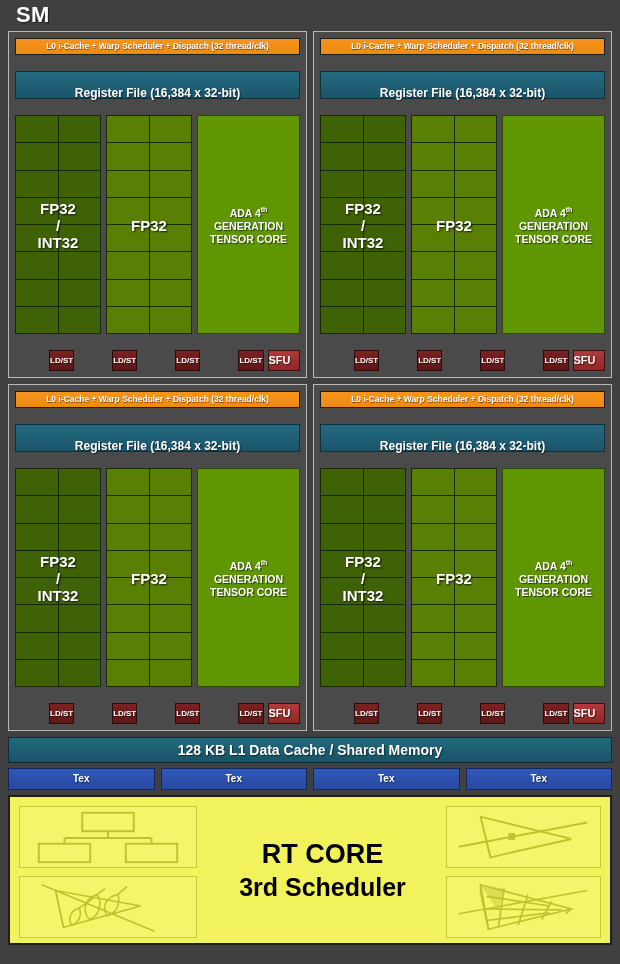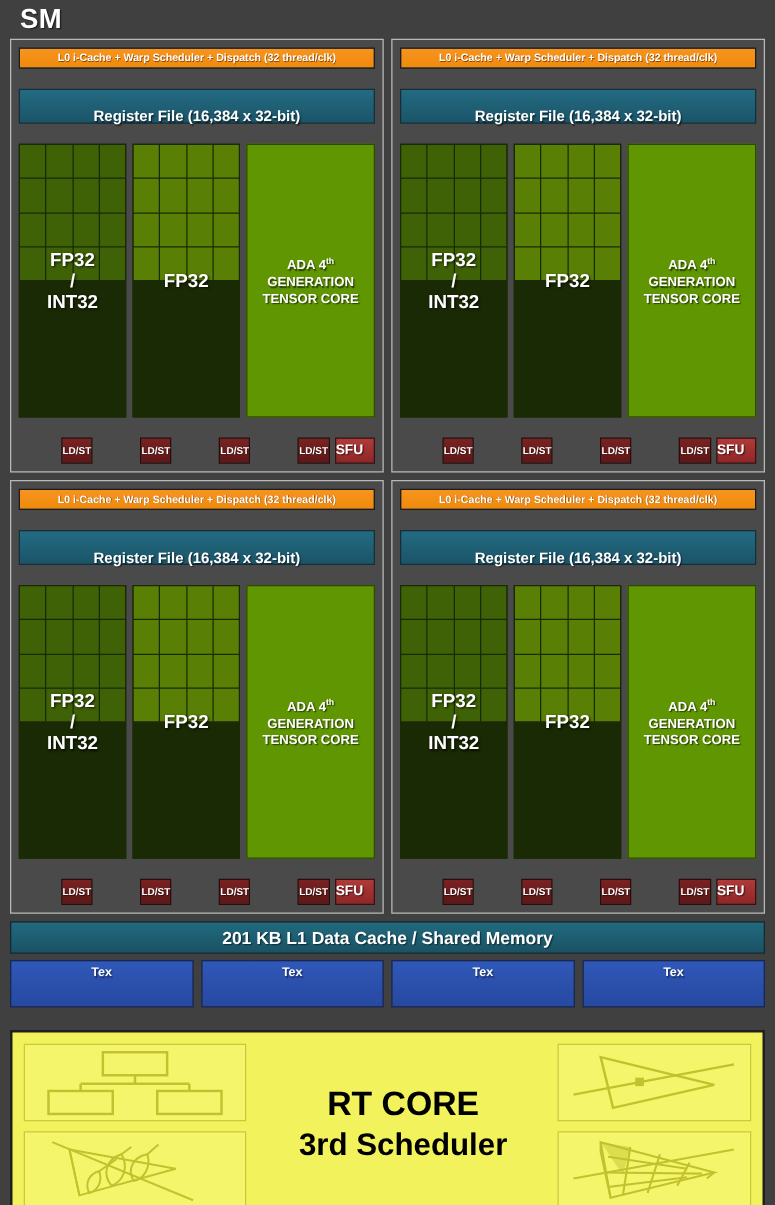--- a/index.html
+++ b/index.html
@@ -83,21 +83,21 @@
     display: flex;
     gap: 5px;
     flex: 1;
     min-height: 0;
     position: relative;
   }
 
   .core-col {
     position: relative;
     display: grid;
-    grid-template-columns: 1fr 1fr 1fr 1fr;
+    grid-template-columns: 1fr 1fr;
     grid-template-rows: repeat(8, 1fr);
     gap: 1px;
     background: #1a2a04;
     border: 1px solid #1a2a04;
   }
 
   .core-col.fp32int32 { flex: 0 0 86px; }
   .core-col.fp32      { flex: 0 0 86px; }
 
   .core-cell { background: #3f6207; }
@@ -186,38 +186,38 @@
     text-align: center;
     line-height: 24px;
     text-shadow: 1px 1px 1px rgba(0,0,0,.5);
   }
 
   
   .tex-row {
     margin-top: 5px;
     display: flex;
     gap: 6px;
-    height: 38px;
+    height: 22px;
   }
 
   .tex {
     flex: 1;
     background: linear-gradient(#2f58b8, #2749a0);
     border: 1px solid #14275c;
     color: #ffffff;
     font-size: 10px;
     font-weight: bold;
     text-align: center;
     line-height: 20px;
     text-shadow: 1px 1px 1px rgba(0,0,0,.45);
   }
 
   
   .rt-core {
-    margin-top: 18px;
+    margin-top: 5px;
     height: 150px;
     background: #f2f25c;
     border: 2px solid #1f1f1f;
     position: relative;
     padding: 7px;
   }
 
   .rt-icon {
     position: absolute;
     border: 1px solid #c9c93a;
@@ -491,21 +491,21 @@
         <div class="ldst">LD/ST</div>
         <div class="ldst">LD/ST</div>
         <div class="ldst">LD/ST</div>
         <div class="ldst">LD/ST</div>
         <div class="sfu">SFU</div>
       </div>
     </div>
 
   </div>
 
-  <div class="l1-bar">201 KB L1 Data Cache / Shared Memory</div>
+  <div class="l1-bar">128 KB L1 Data Cache / Shared Memory</div>
 
   <div class="tex-row">
     <div class="tex">Tex</div>
     <div class="tex">Tex</div>
     <div class="tex">Tex</div>
     <div class="tex">Tex</div>
   </div>
 
   <div class="rt-core">
 

